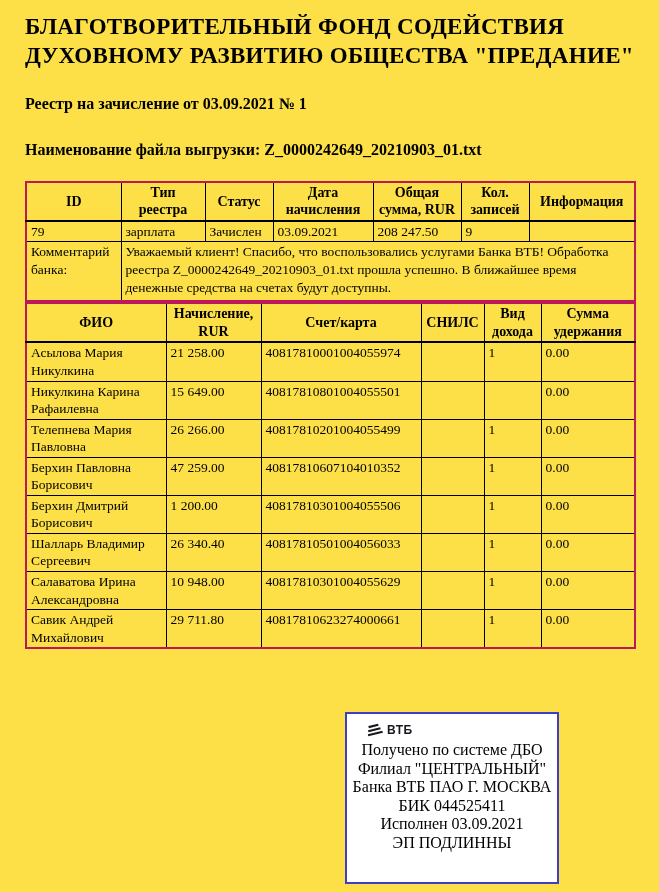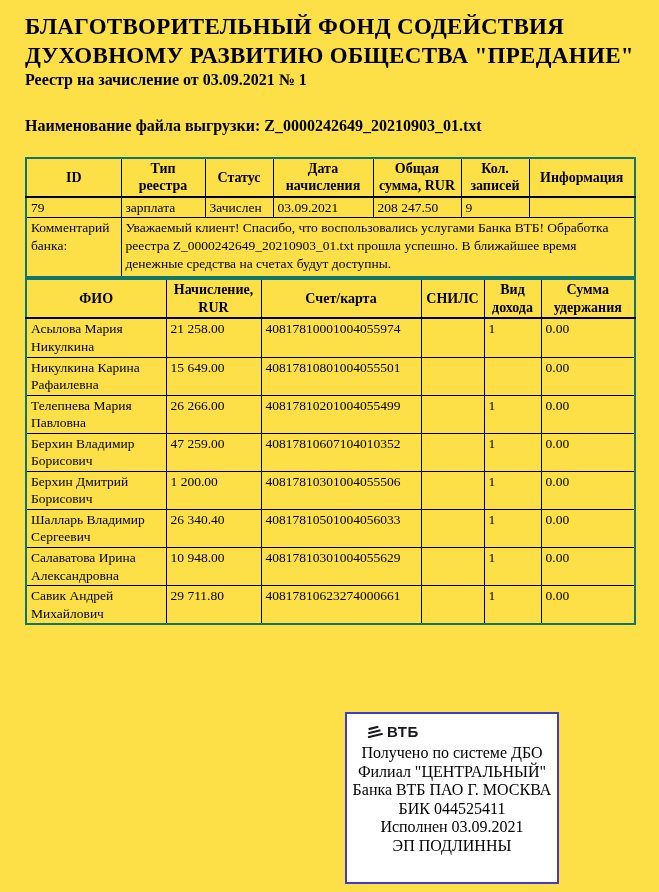--- a/index.html
+++ b/index.html
@@ -16,32 +16,33 @@
   .title {
     font-size:23px;
     font-weight:bold;
     line-height:1.28;
     margin:2px 0 0 0;
     letter-spacing:0.3px;
   }
   .subtitle {
     font-size:16px;
     font-weight:bold;
+    margin-top:24px;
   }
   .file-label {
     font-size:16px;
     font-weight:bold;
     margin-top:28px;
   }
 
   table {
     border-collapse:collapse;
     width:609px;
     table-layout:fixed;
-    border:2px solid #0f766e;
+    border:2px solid #be185d;
     padding-left:20px;
   }
   th, td {
     border:1px solid #000;
     padding:1px 4px;
     overflow:hidden;
   }
   th {
     font-weight:bold;
     text-align:center;
@@ -74,21 +75,21 @@
     border:2px solid #3d3dcb;
     background:#ffffff;
   }
   .stamp-logo {
     display:flex;
     align-items:center;
     gap:2px;
     margin:9px 12px 4px 19px;
     font-family:"Liberation Sans", sans-serif;
     font-weight:bold;
-    font-size:15px;
+    font-size:12px;
     color:#17171f;
     letter-spacing:0.5px;
   }
   .stamp-lines {
     text-align:center;
     font-size:16px;
     line-height:18.6px;
     color:#000;
   }
 </style>
@@ -183,21 +184,21 @@
           </tr>
           <tr>
             <td>Телепнева Мария Павловна</td>
             <td>26 266.00</td>
             <td>40817810201004055499</td>
             <td></td>
             <td>1</td>
             <td>0.00</td>
           </tr>
           <tr>
-            <td>Берхин Владимир Борисович</td>
+            <td>Берхин Павловна Борисович</td>
             <td>47 259.00</td>
             <td>40817810607104010352</td>
             <td></td>
             <td>1</td>
             <td>0.00</td>
           </tr>
           <tr>
             <td>Берхин Дмитрий Борисович</td>
             <td>1 200.00</td>
             <td>40817810301004055506</td>

